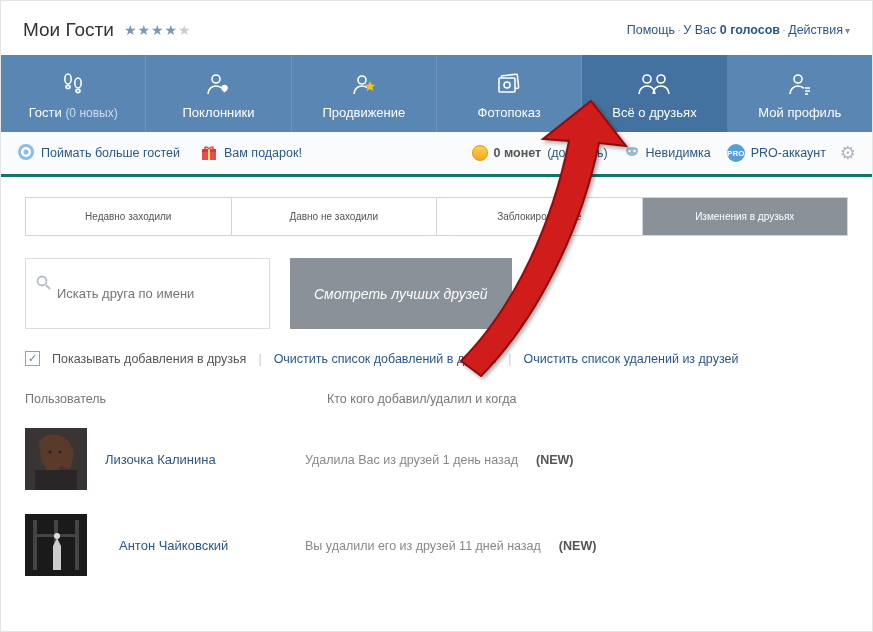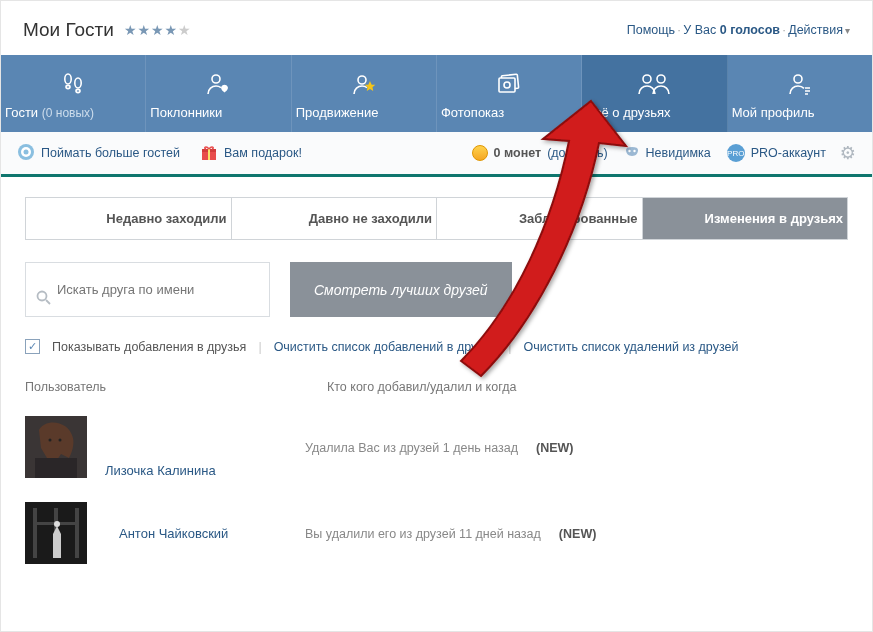--- a/index.html
+++ b/index.html
@@ -8,39 +8,39 @@
 .topbar { display: flex; align-items: center; padding: 18px 22px 14px; }
 .app-title { font-size: 19px; color: #333; font-weight: 400; }
 .stars { margin-left: 10px; color: #7a98b5; font-size: 14px; letter-spacing: 1px; }
 .stars .grey { color: #ccc; }
 .top-right { margin-left: auto; display: flex; gap: 0; align-items: center; font-size: 12.5px; color: #2a5885; }
 .top-right .sep { color: #aaa; padding: 0 2px; }
 .top-right a { color: #2a5885; cursor: pointer; }
 .top-right .bold { font-weight: bold; color: #2a5885; }
 .chev { font-size: 10px; color: #888; margin-left: 2px; }
 .navbar { display: flex; background: #5a86b3; }
-.nav-item { flex: 1; text-align: left; color: #fff; padding: 14px 4px 12px; cursor: pointer; font-size: 13px; position: relative; }
+.nav-item { flex: 1; text-align: center; color: #fff; padding: 14px 4px 12px; cursor: pointer; font-size: 13px; position: relative; }
 .nav-item:not(:last-child) { border-right: 1px solid rgba(255,255,255,0.12); }
 .nav-item.active { background: #4472a0; }
 .nav-icon { display: flex; justify-content: center; align-items: center; height: 30px; margin-bottom: 6px; }
 .nav-item .sub { color: #cdddec; font-size: 12px; }
 .toolbar { display: flex; align-items: center; padding: 10px 16px; background: #fafbfc; border-bottom: 3px solid #0f766e; font-size: 12.5px; }
 .tool-link { color: #2a5885; cursor: pointer; display: flex; align-items: center; gap: 6px; }
 .toolbar .gap { flex: 1; }
 .coin { width: 16px; height: 16px; border-radius: 50%; background: linear-gradient(#ffd34d,#f5a623); display: inline-block; border: 1px solid #e09600; }
 .gift-icon { width: 18px; height: 18px; display: flex; align-items: center; justify-content: center; }
-.pro-badge { display:inline-flex; width:18px; height:18px; border-radius:50%; background:#5a9fd4; color:#fff; font-size:8px; font-weight:normal; align-items:center; justify-content:center; }
+.pro-badge { display:inline-flex; width:18px; height:18px; border-radius:50%; background:#5a9fd4; color:#fff; font-size:8px; font-weight:bold; align-items:center; justify-content:center; }
 .gear { color:#b0b8c0; font-size:18px; cursor:pointer; }
 .content { padding: 20px 24px; }
 .subtabs { display: flex; border: 1px solid #d0d4d8; margin-bottom: 22px; }
-.subtab { flex: 1; text-align: right; padding: 13px 4px; color: #555; cursor: pointer; font-size: 13px; border-right: 1px solid #d0d4d8; font-weight: bold; }
+.subtab { flex: 1; text-align: center; padding: 13px 4px; color: #555; cursor: pointer; font-size: 10px; border-right: 1px solid #d0d4d8; }
 .subtab:last-child { border-right: none; }
 .subtab.active { background: #8a9199; color: #fff; }
 .row-controls { display: flex; gap: 20px; margin-bottom: 22px; align-items: stretch; }
-.search-box { flex: 0 0 245px; border: 1px solid #d9dde1; display:flex; align-items:flex-end; padding: 8px 10px; background:#fff; }
+.search-box { flex: 0 0 245px; border: 1px solid #d9dde1; display:flex; align-items:flex-start; padding: 16px 10px; background:#fff; }
 .search-box input { border: none; outline: none; padding: 11px 6px; width: 100%; font-size: 13px; color:#666; background:transparent; }
 .search-box .mag { color:#b5bcc3; font-size:15px; }
 .best-friends-btn { background:#8a9199; color:#fff; padding: 0 24px; display:flex; align-items:center; font-size:14px; cursor:pointer;font-style:italic; }
 .filter-row { display:flex; align-items:center; gap:12px; font-size:12.5px; color:#2a5885; margin-bottom:10px; flex-wrap:wrap; }
 .checkbox { width:15px; height:15px; border:1.5px solid #8aa2bb; display:inline-flex; align-items:center; justify-content:center; color:#5a86b3; font-size:11px; cursor:pointer; }
 .filter-sep { color:#ccc; }
 .filter-link { cursor:pointer; }
 .table-head { display:flex; padding:14px 0 10px; color:#777; font-size:12.5px; border-top: 0; margin-top:12px;gap:22px; }
 .col-user { width: 280px; }
 .col-action { flex:1; }
@@ -203,21 +203,21 @@
     <span class="filter-sep">|</span>
     <span class="filter-link">Очистить список удалений из друзей</span>
   </div>
 
   <div class="table-head">
     <div class="col-user">Пользователь</div>
     <div class="col-action">Кто кого добавил/удалил и когда</div>
   </div>
 
   <div class="user-row">
-    <div class="col-user" style="display:flex;align-items:flex-end;">
+    <div class="col-user" style="display:flex;align-items:center;">
       <div class="avatar">
         <svg viewBox="0 0 62 62">
               <rect width="62" height="62" fill="#3a3535"></rect>
               <circle cx="30" cy="24" r="12" fill="#d9b89a"></circle>
               <path d="M14 14c6-12 30-10 34 8 2 10-4 20-4 20l-8-4-4 6-10-2-6-10z" fill="#5a3a2a"></path>
               <circle cx="25" cy="24" r="1.5" fill="#222"></circle>
               <circle cx="35" cy="24" r="1.5" fill="#222"></circle>
               <rect x="10" y="42" width="42" height="20" fill="#2a2628"></rect>
             </svg>
       </div>

